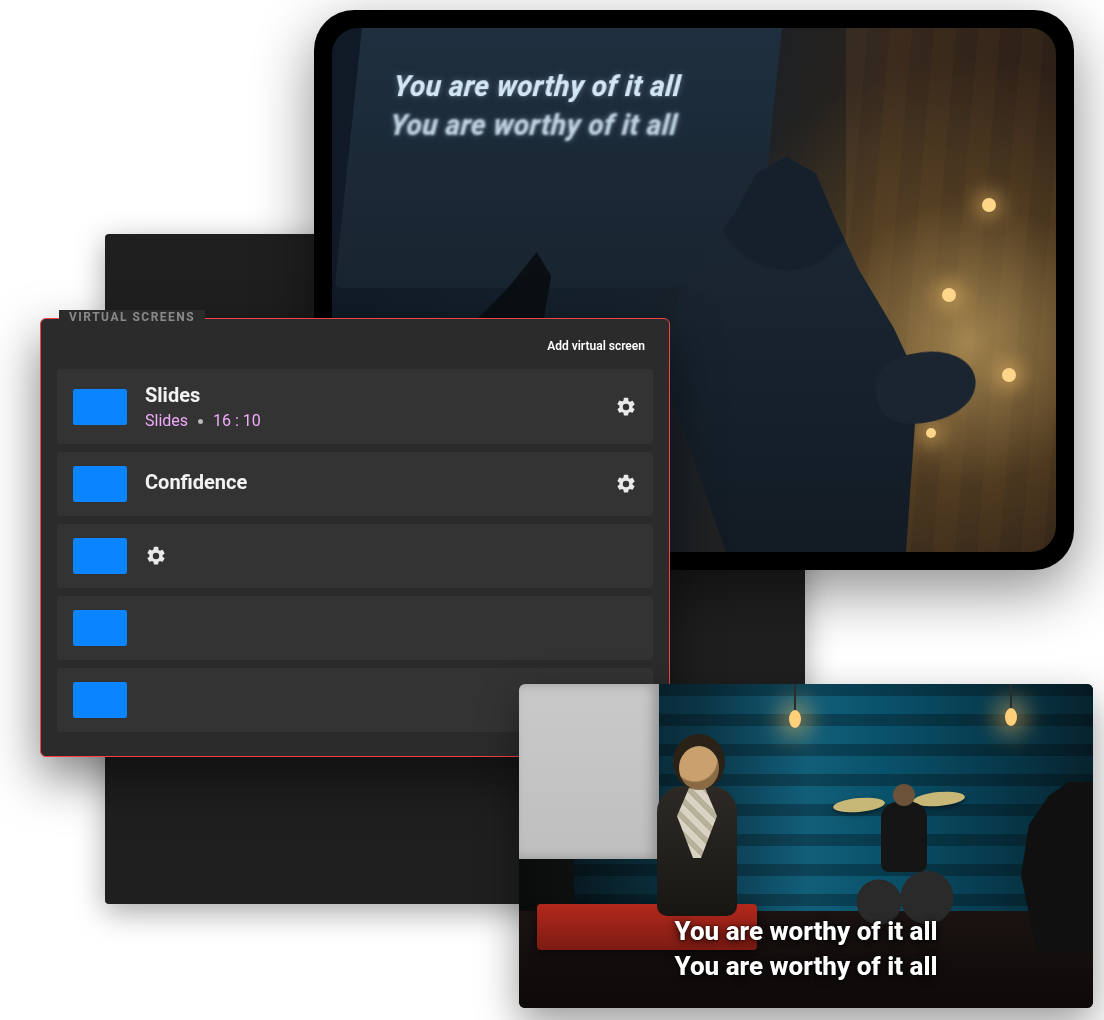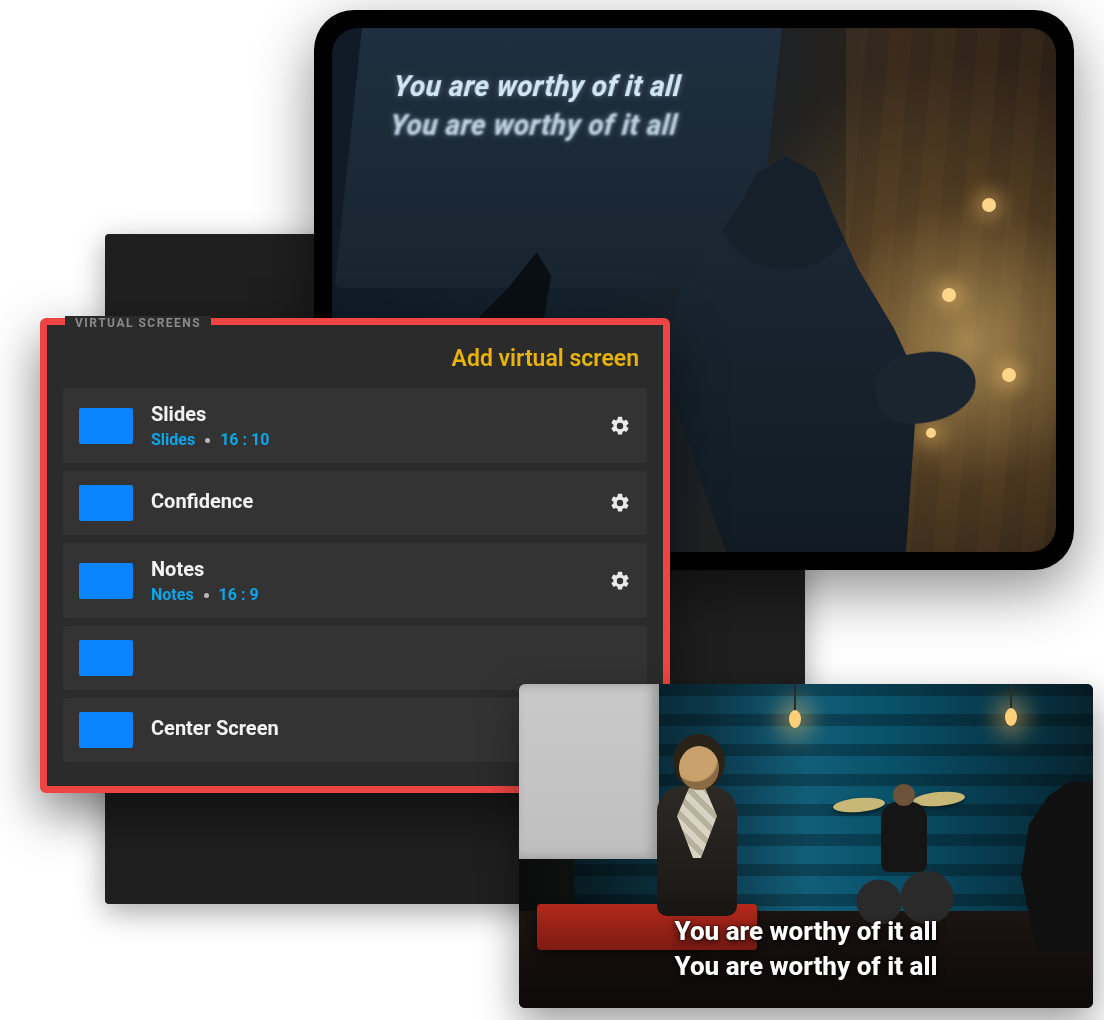--- a/index.html
+++ b/index.html
@@ -103,43 +103,43 @@
   .glow-dot { position:absolute; width:14px; height:14px; border-radius:50%; background:#ffd58a; box-shadow: 0 0 18px 8px rgba(255,200,110,0.4); }
   .gd1{ right:60px; top:170px; } .gd2{ right:100px; top:260px; }
   .gd3{ right:40px; top:340px; } .gd4{ right:120px; top:400px; width:10px; height:10px; }
 
   
   .panel {
     position: absolute;
     left: 40px; top: 318px;
     width: 630px;
     background: #2b2b2b;
-    border: 7px solid #ef4444;
+    border: 1px solid #ef4444;
     border-radius: 6px;
     box-shadow: 0 20px 50px rgba(0,0,0,0.5);
     padding: 0 0 12px 0;
   }
   .panel-legend {
     position: absolute;
     top: -9px; left: 18px;
     background: #2b2b2b;
     padding: 0 10px;
     font-size: 12px;
     font-weight: 700;
     letter-spacing: 1.5px;
     color: #8a8a8a;
   }
   .panel-inner {
     padding: 14px 16px 4px 16px;
   }
   .add-link {
     display: block;
     text-align: right;
-    color: #eab308;
-    font-size: 23px;
+    color: #ffffff;
+    font-size: 12px;
     font-weight: 600;
     padding: 6px 8px 16px 0;
     cursor: pointer;
   }
   .screen-row {
     display: flex;
     align-items: center;
     background: #333333;
     border-radius: 4px;
     margin-bottom: 8px;
@@ -148,21 +148,21 @@
     cursor: pointer;
   }
   .thumb {
     width: 54px; height: 36px;
     background: #0a84ff;
     border-radius: 2px;
     flex-shrink: 0;
   }
   .row-text { flex: 1; min-width: 0; }
   .row-title { color: #f2f2f2; font-size: 20px; font-weight: 700; margin-bottom: 4px; }
-  .row-sub { color: #0ea5e9; font-size: 16px; font-weight: 700; white-space: nowrap; }
+  .row-sub { color: #f0abfc; font-size: 16px; font-weight: 400; white-space: nowrap; }
   .row-sub .dot { display:inline-block; width:5px; height:5px; background:#b8b8b8; border-radius:50%; vertical-align: middle; margin: 0 10px; }
   .gear {
     width: 22px; height: 22px;
     color: #e9e9e9;
     flex-shrink: 0;
     cursor: pointer;
   }
 
   
   .stagephoto {
@@ -288,35 +288,30 @@
             <div class="thumb"></div>
             <div class="row-text">
               <div class="row-title">Confidence</div>
             </div>
             <span class="gear"><svg viewBox="0 0 24 24" fill="currentColor" width="22" height="22">
                 <path d="M19.14,12.94a7.14,7.14,0,0,0,.05-.94,7.14,7.14,0,0,0-.05-.94l2.03-1.58a.5.5,0,0,0,.12-.64l-1.92-3.32a.5.5,0,0,0-.6-.22l-2.39.96a7.03,7.03,0,0,0-1.62-.94l-.36-2.54A.5.5,0,0,0,13.9,2h-3.8a.5.5,0,0,0-.49.42L9.25,4.96a7.03,7.03,0,0,0-1.62.94l-2.39-.96a.5.5,0,0,0-.6.22L2.72,8.48a.5.5,0,0,0,.12.64l2.03,1.58a7.14,7.14,0,0,0-.05.94,7.14,7.14,0,0,0,.05.94L2.84,14.16a.5.5,0,0,0-.12.64l1.92,3.32a.5.5,0,0,0,.6.22l2.39-.96a7.03,7.03,0,0,0,1.62.94l.36,2.54a.5.5,0,0,0,.49.42h3.8a.5.5,0,0,0,.49-.42l.36-2.54a7.03,7.03,0,0,0,1.62-.94l2.39.96a.5.5,0,0,0,.6-.22l1.92-3.32a.5.5,0,0,0-.12-.64ZM12,15.5A3.5,3.5,0,1,1,15.5,12,3.5,3.5,0,0,1,12,15.5Z"></path>
               </svg></span>
           </div>
           <div class="screen-row">
             <div class="thumb"></div>
-            <div class="row-text">
-              <div class="row-title">Notes</div>
-              <div class="row-sub"><span>Notes</span><span class="dot"></span><span>16 : 9</span></div>
-            </div>
             <span class="gear"><svg viewBox="0 0 24 24" fill="currentColor" width="22" height="22">
                 <path d="M19.14,12.94a7.14,7.14,0,0,0,.05-.94,7.14,7.14,0,0,0-.05-.94l2.03-1.58a.5.5,0,0,0,.12-.64l-1.92-3.32a.5.5,0,0,0-.6-.22l-2.39.96a7.03,7.03,0,0,0-1.62-.94l-.36-2.54A.5.5,0,0,0,13.9,2h-3.8a.5.5,0,0,0-.49.42L9.25,4.96a7.03,7.03,0,0,0-1.62.94l-2.39-.96a.5.5,0,0,0-.6.22L2.72,8.48a.5.5,0,0,0,.12.64l2.03,1.58a7.14,7.14,0,0,0-.05.94,7.14,7.14,0,0,0,.05.94L2.84,14.16a.5.5,0,0,0-.12.64l1.92,3.32a.5.5,0,0,0,.6.22l2.39-.96a7.03,7.03,0,0,0,1.62.94l.36,2.54a.5.5,0,0,0,.49.42h3.8a.5.5,0,0,0,.49-.42l.36-2.54a7.03,7.03,0,0,0,1.62-.94l2.39.96a.5.5,0,0,0,.6-.22l1.92-3.32a.5.5,0,0,0-.12-.64ZM12,15.5A3.5,3.5,0,1,1,15.5,12,3.5,3.5,0,0,1,12,15.5Z"></path>
               </svg></span>
           </div>
           <div class="screen-row">
             <div class="thumb"></div>
           </div>
           <div class="screen-row">
             <div class="thumb"></div>
             <div class="row-text">
-              <div class="row-title">Center Screen</div>
             </div>
           </div>
         </div>
     </div>
   </div>
 
   <div class="stagephoto">
     <div class="stage-bluewall"></div>
     <div class="stage-projpanel"></div>
     <div class="stage-floor"></div>

